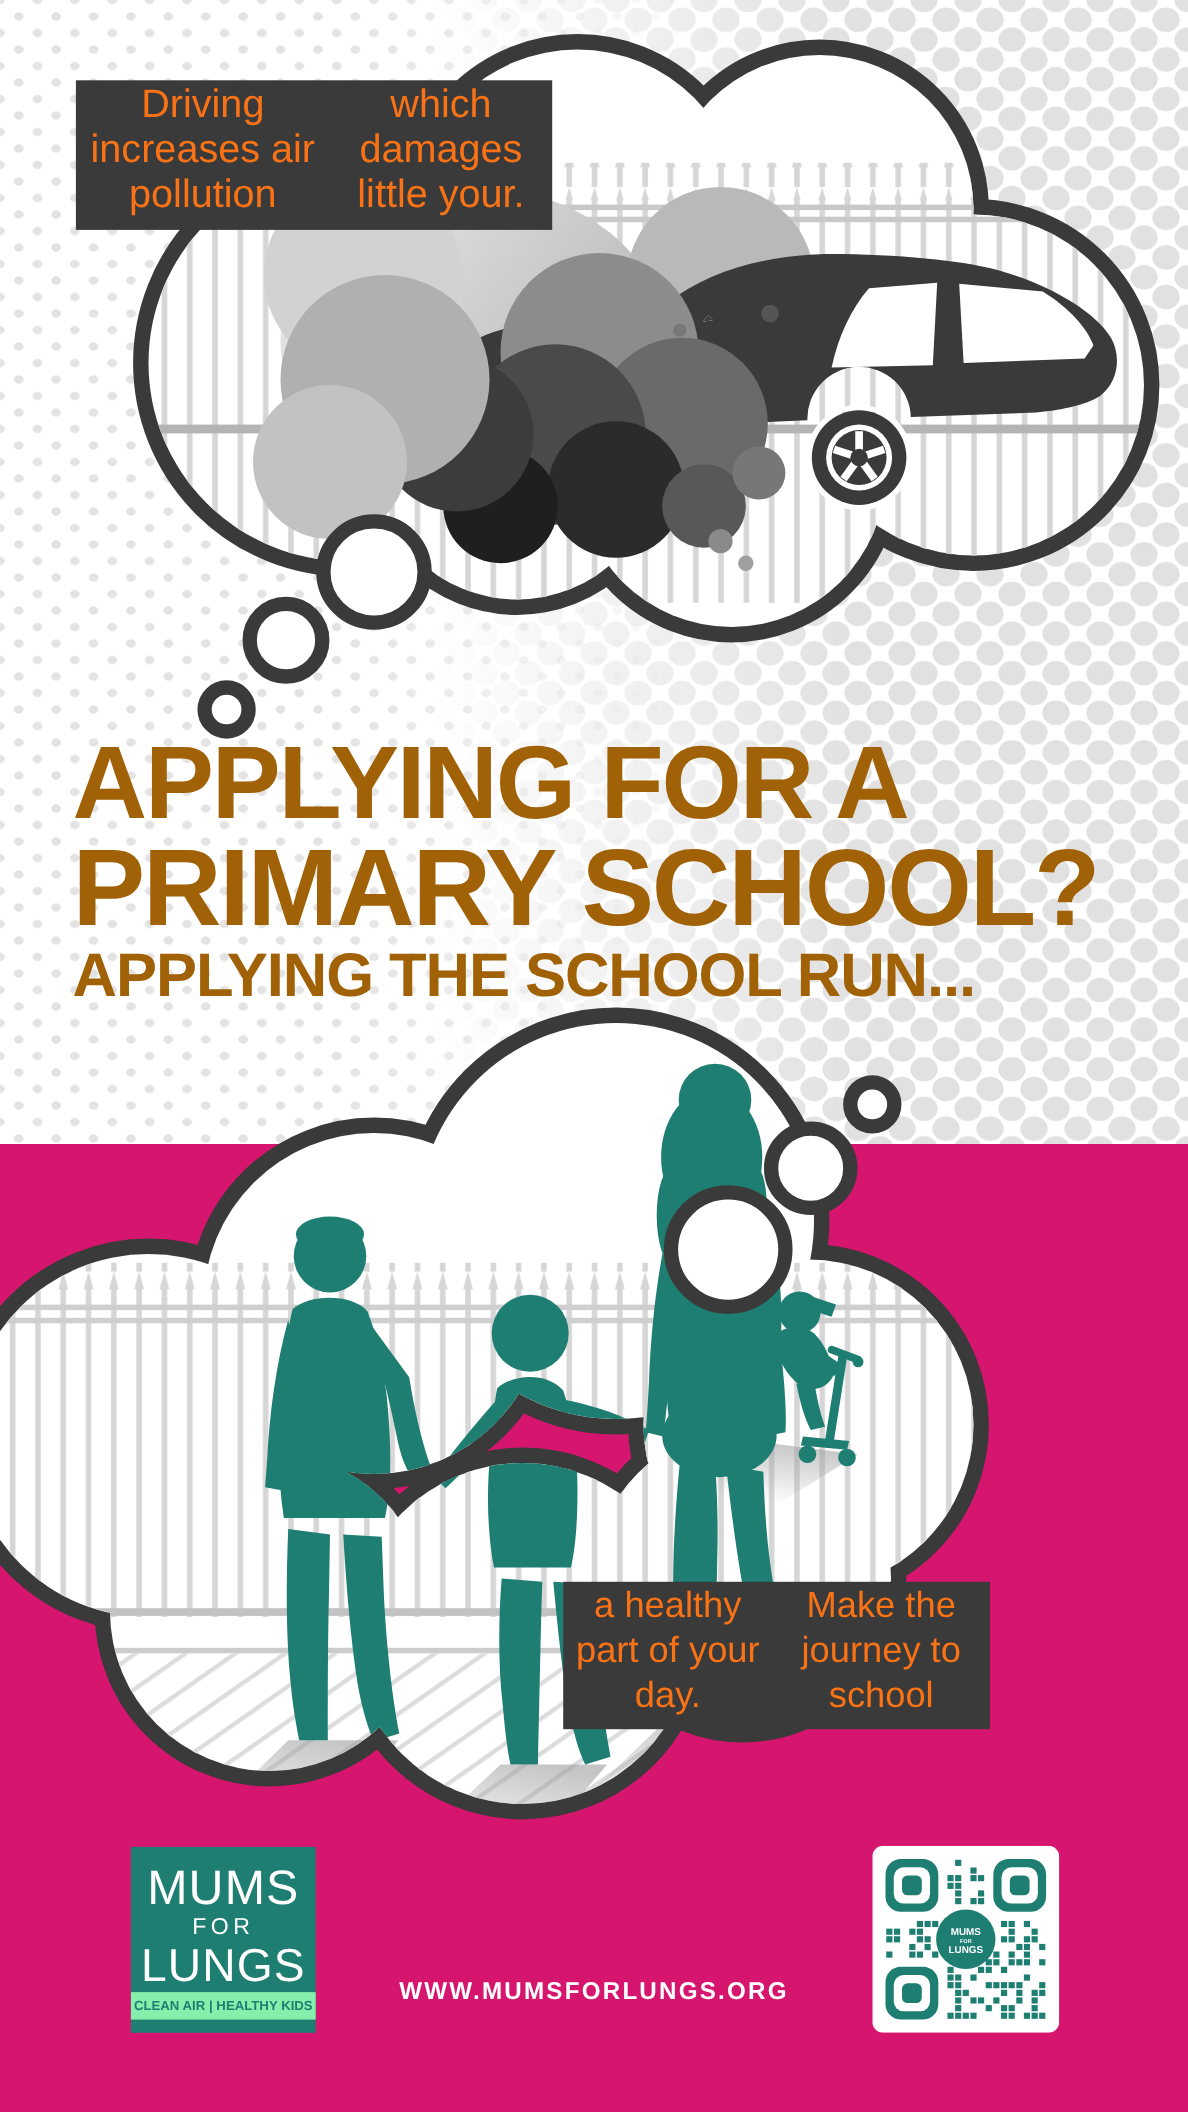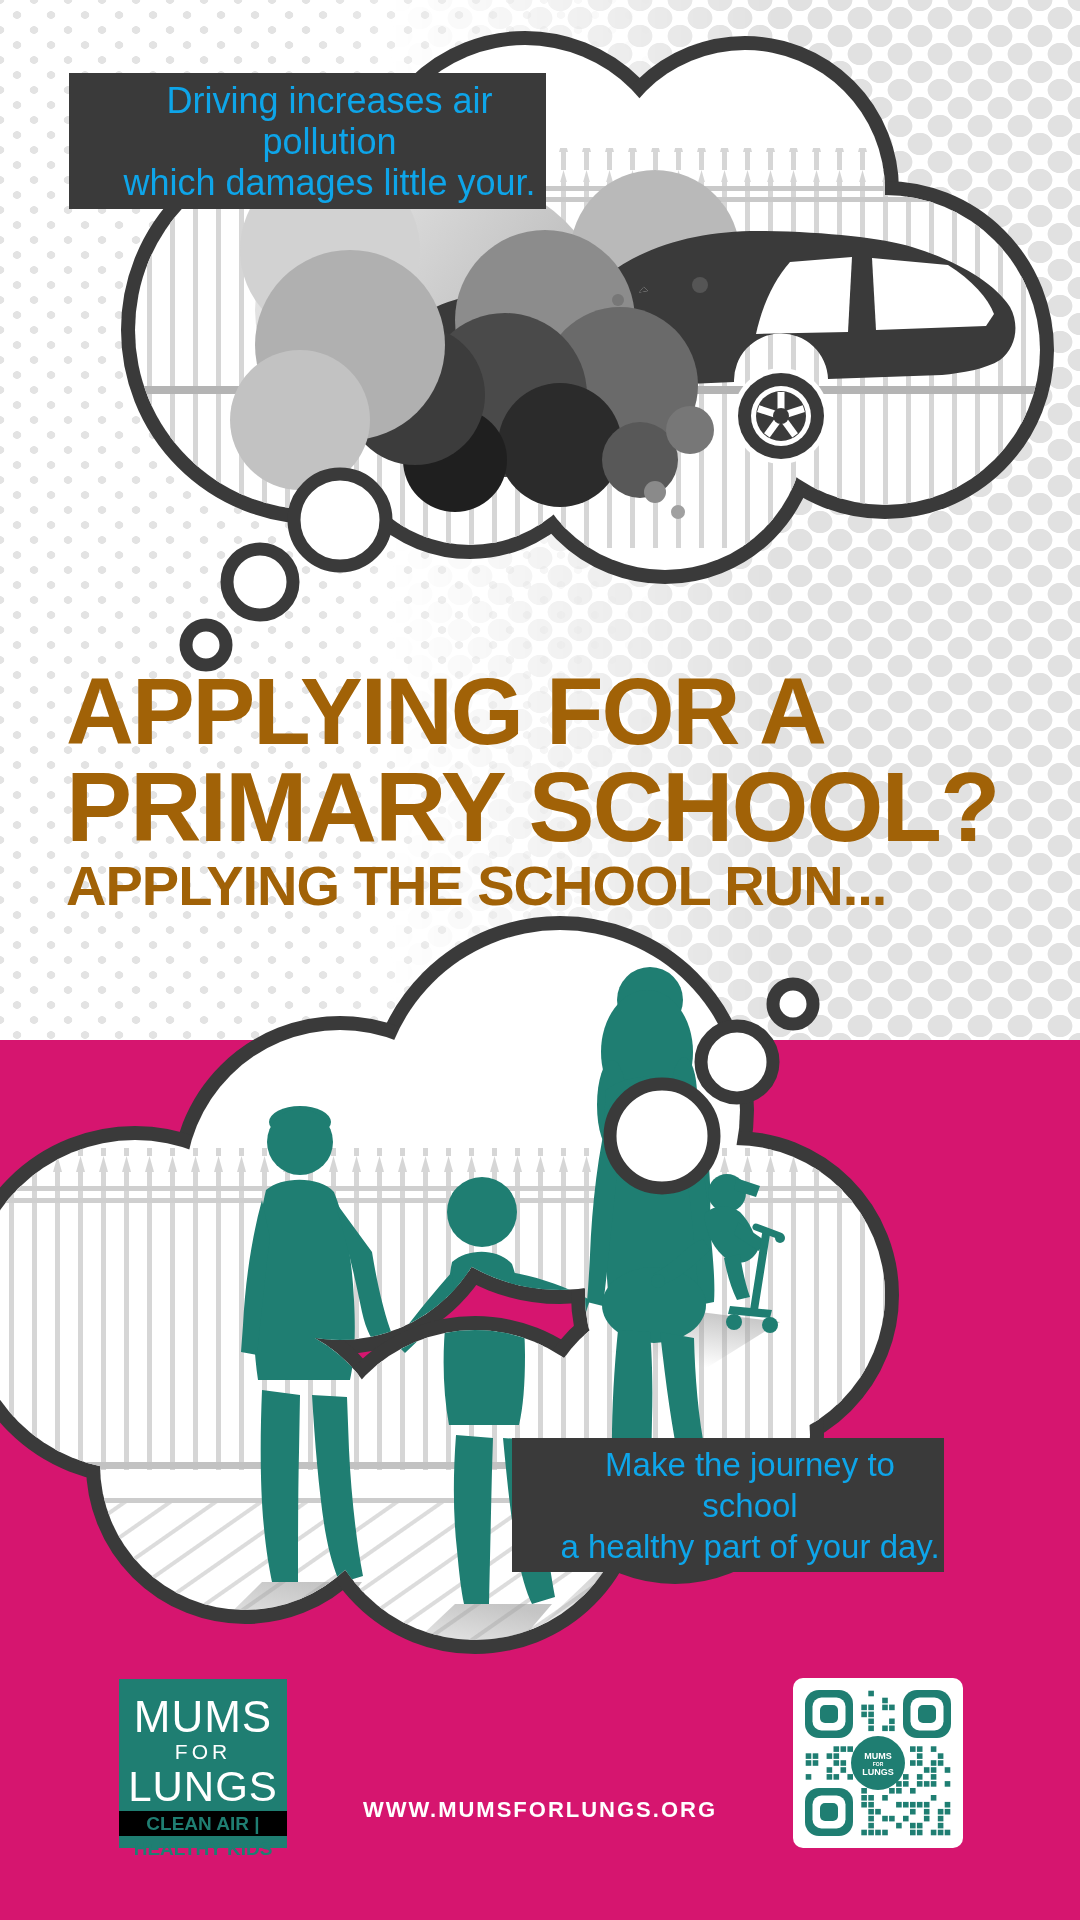--- a/index.html
+++ b/index.html
@@ -30,42 +30,42 @@
     background-position:0 0,20px 18px;
     -webkit-mask-image:linear-gradient(90deg,transparent 36%,#000 72%);
     mask-image:linear-gradient(90deg,transparent 36%,#000 72%);
   }
   
   .pink-zone{left:0;top:1040px;width:1080px;height:880px;z-index:1;}
   
   .art{left:0;top:0;z-index:2;}
   
   .callout{
-    background:#3a3a3a;color:#0ea5e9;text-align:center;z-index:3;
-    display:flex;flex-direction:column;justify-content:center;padding-left:44px;
+    background:#3a3a3a;color:#f97316;text-align:center;z-index:3;
+    display:flex;flex-direction:row;justify-content:center;
   }
   .callout-top{left:69px;top:73px;width:433px;height:136px;font-size:36px;line-height:41px;}
   .callout-bottom{left:512px;top:1438px;width:388px;height:134px;font-size:33px;line-height:41px;}
   
   .headline{left:66px;top:664px;width:1010px;color:#a16207;z-index:3;font-weight:700;}
   .headline .h1{font-size:94px;line-height:96px;letter-spacing:-2px;}
   .headline .h2{font-size:99px;line-height:94px;letter-spacing:-2px;}
   .headline .h3{font-size:56px;line-height:64px;letter-spacing:-1px;}
   
   .logo-box{
     left:119px;top:1679px;width:168px;height:169px;z-index:3;
     color:#ffffff;text-align:center;
   }
   .logo-inner{position:absolute;left:0;top:0;right:0;padding-top:16px;}
   .logo-w1{font-size:44px;line-height:44px;letter-spacing:1px;font-weight:400;}
   .logo-w2{font-size:21px;line-height:26px;letter-spacing:4px;font-weight:400;}
   .logo-w3{font-size:42px;line-height:44px;letter-spacing:1px;font-weight:400;}
   .logo-strip{
-    position:absolute;left:0;right:0;bottom:12px;height:25px;background:#000000;
-    font-size:19px;font-weight:700;line-height:25px;letter-spacing:0px;
+    position:absolute;left:0;right:0;bottom:12px;height:25px;background:#86efac;
+    font-size:12px;font-weight:700;line-height:25px;letter-spacing:0px;
   }
   .social{
     left:240px;top:1760px;width:600px;z-index:3;color:#ffffff;text-align:center;font-weight:700;
   }
   .social .handle{font-size:31px;letter-spacing:3px;line-height:36px;}
   .social .site{font-size:22px;letter-spacing:2px;line-height:44px;margin-top:28px;}
   .qr-wrap{left:793px;top:1678px;width:170px;height:170px;z-index:3;}
 </style>
 </head>
 <body>
@@ -307,22 +307,22 @@
   <div>which damages little your.</div>
 </div>
 
 <div class="abs headline">
   <div class="h1">APPLYING FOR A</div>
   <div class="h2">PRIMARY SCHOOL?</div>
   <div class="h3">APPLYING THE SCHOOL RUN...</div>
 </div>
 
 <div class="abs callout callout-bottom">
+  <div>a healthy part of your day.</div>
   <div>Make the journey to school</div>
-  <div>a healthy part of your day.</div>
 </div>
 
 <div class="abs logo-box" id="logoBox" style="background: rgb(31, 126, 114);">
   <div class="logo-inner">
     <div class="logo-w1">MUMS</div>
     <div class="logo-w2">FOR</div>
     <div class="logo-w3">LUNGS</div>
   </div>
   <div class="logo-strip" id="logoStrip" style="color: rgb(31, 126, 114);">
     <span>CLEAN AIR</span>

